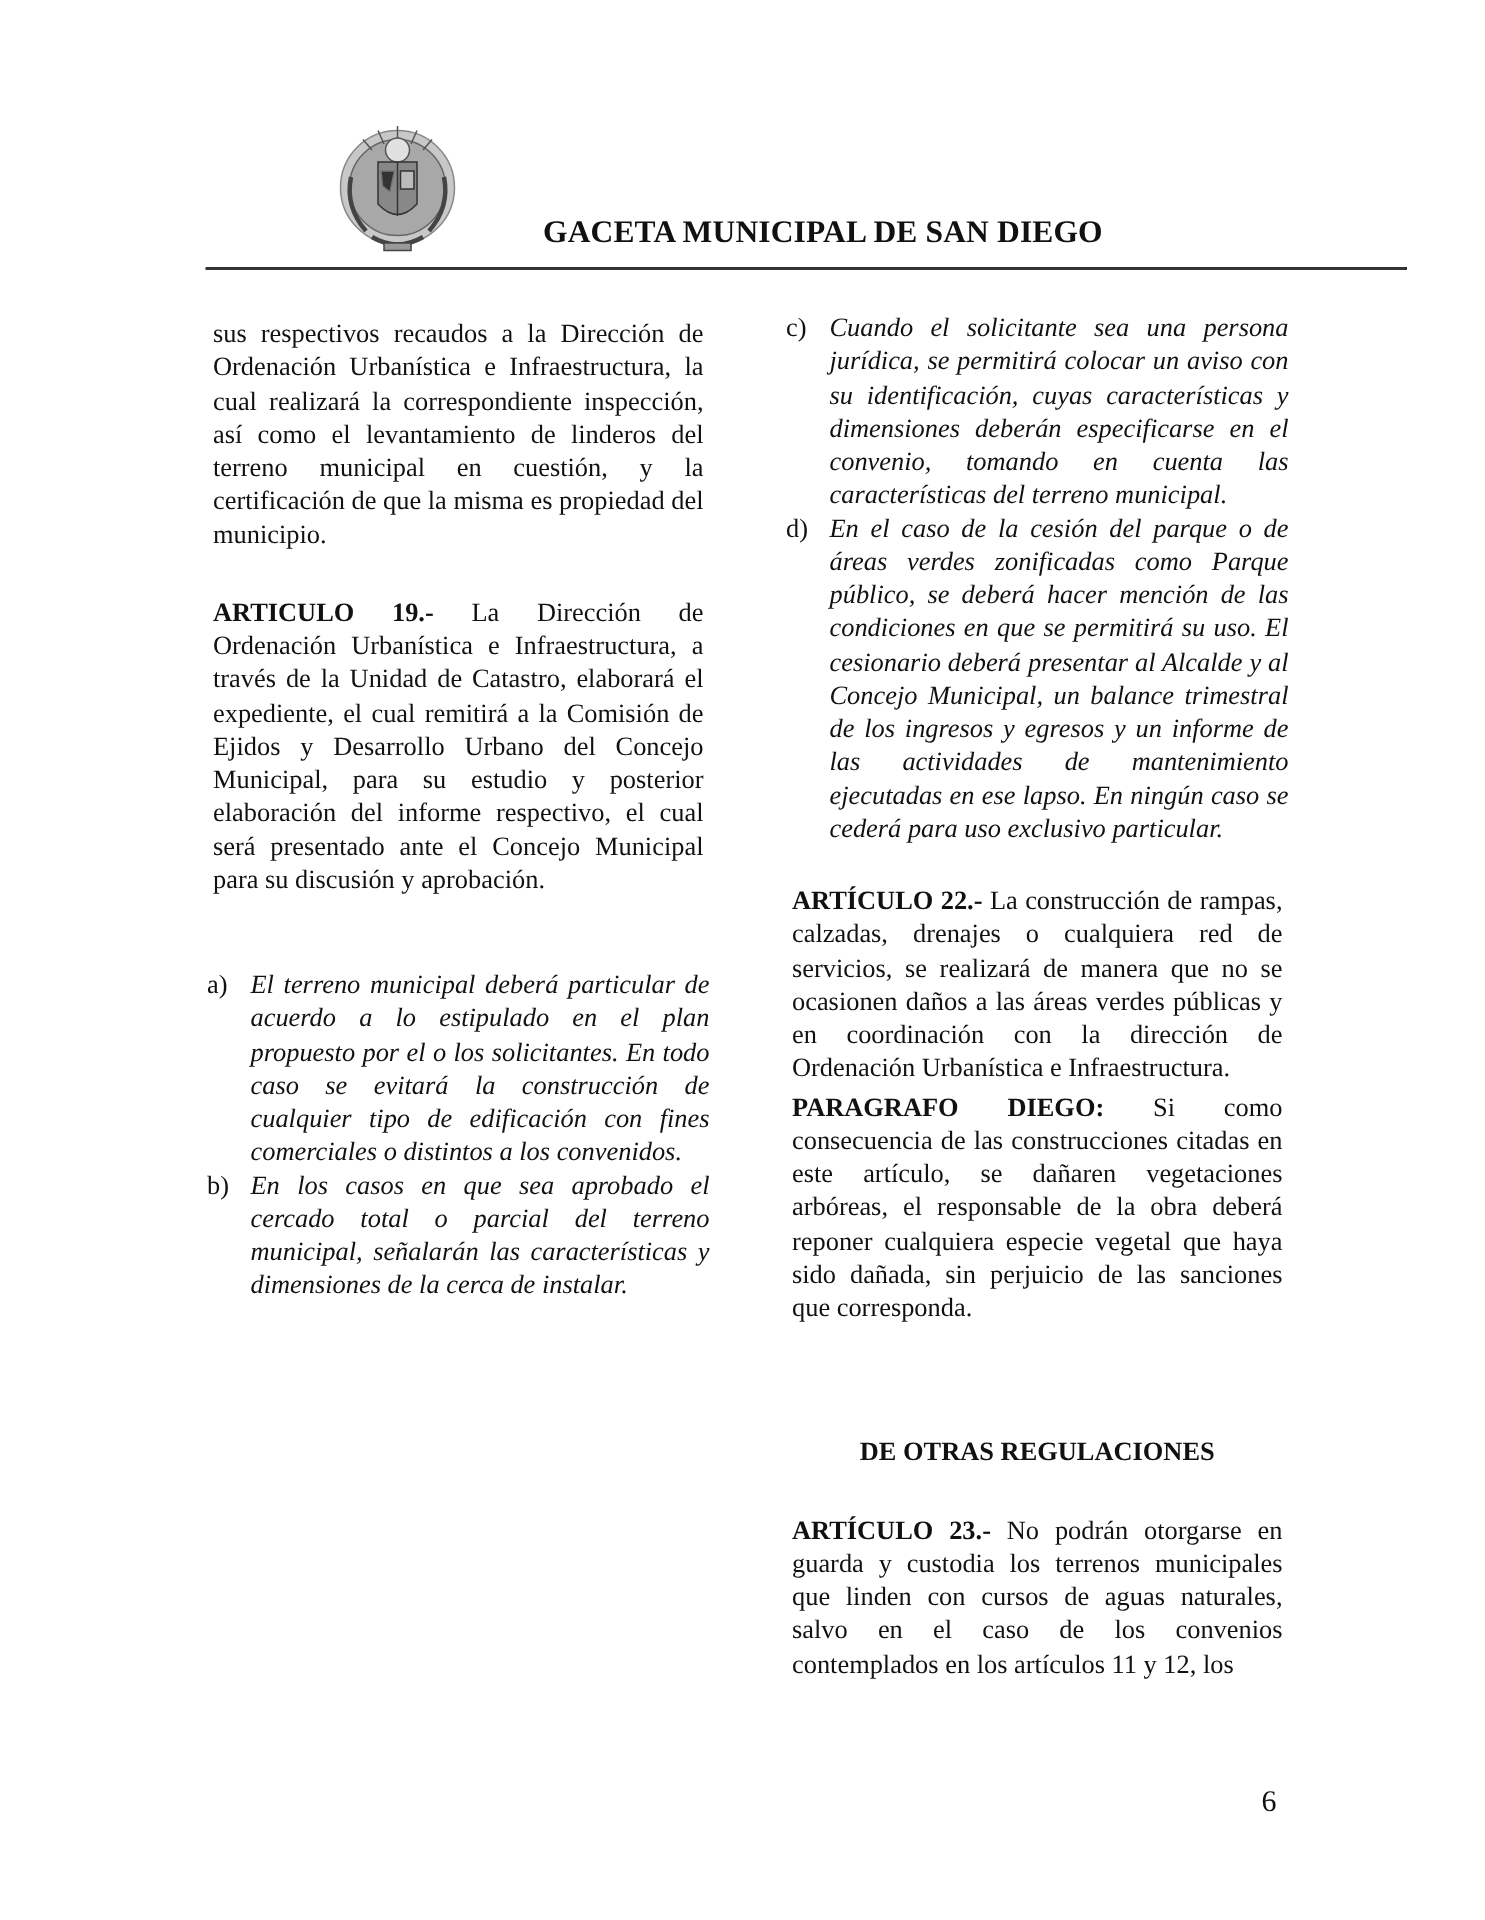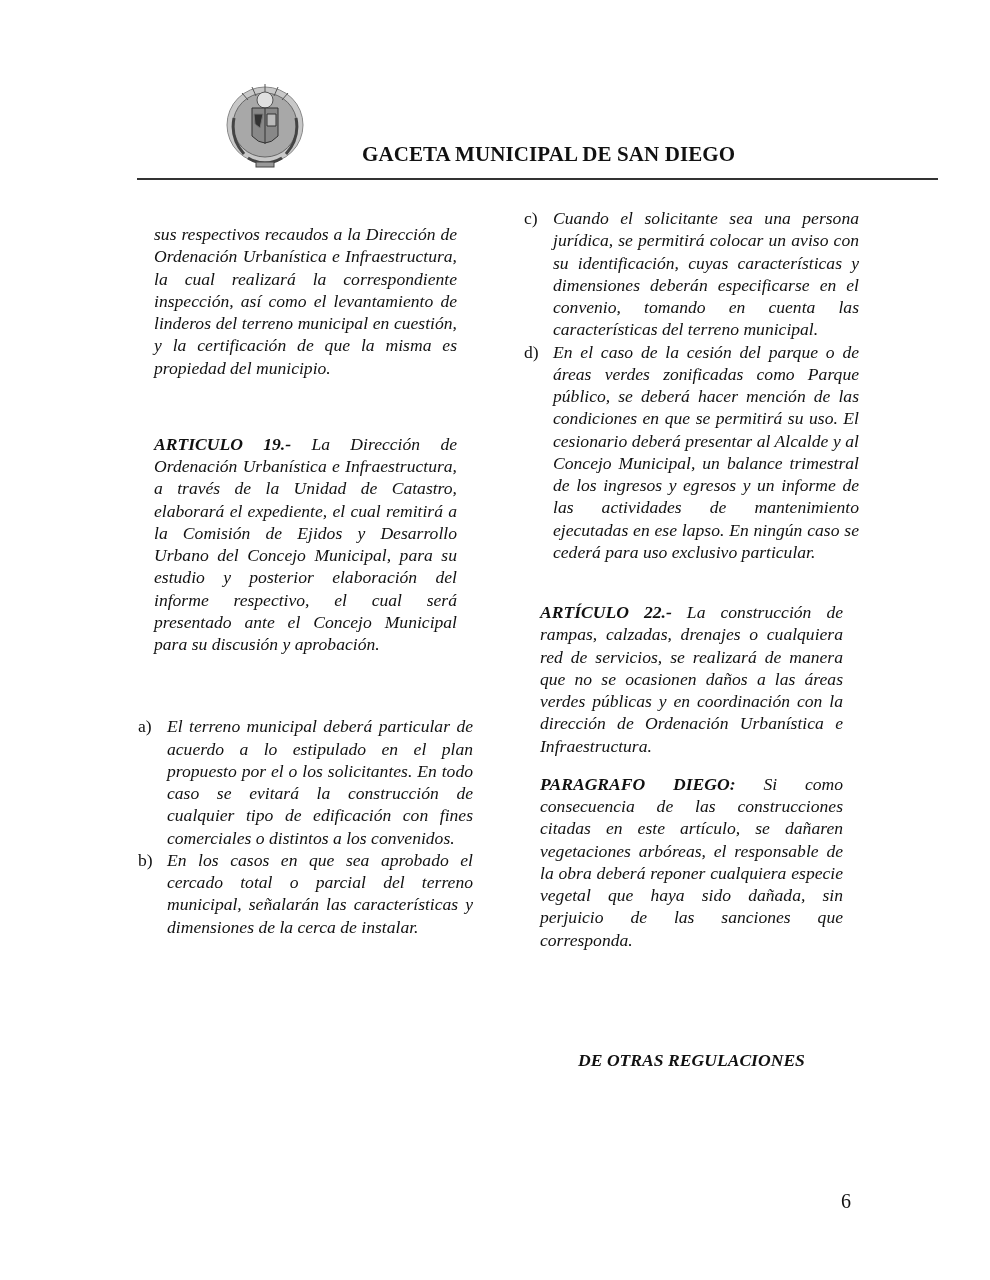--- a/index.html
+++ b/index.html
@@ -5,21 +5,21 @@
   html, body { margin: 0; padding: 0; background: #ffffff; }
   body { width: 990px; height: 1280px; position: relative; overflow: hidden;
          font-family: "Liberation Serif", "DejaVu Serif", serif; color: #111; }
   .crest { position: absolute; left: 222px; top: 78px; width: 86px; height: 94px; }
   .title { position: absolute; left: 362px; top: 142px; font-size: 21px; font-weight: bold;
            letter-spacing: 0.1px; white-space: nowrap; text-align: right; }
   .rule { position: absolute; left: 137px; top: 178px; width: 801px; height: 2px; background: #333; }
   .col { position: absolute; top: 207px; width: 335px; font-size: 17.6px; line-height: 22.25px; }
   .col.left { left: 138px; }
   .col.right { left: 524px; }
-  p { margin: 16px; text-align: justify; text-align-last: left; font-style: italic; }
+  p { margin: 4px; text-align: justify; text-align-last: left; }
   .gap { height: 22px; }
   .bold { font-weight: bold; }
   .item { display: flex; }
   .item .lbl { width: 29px; flex: none; }
   .item .txt { flex: 1; text-align: justify; font-style: italic; }
   .center { text-align: center; text-align-last: center; font-weight: bold; }
   .pagenum { position: absolute; left: 841px; top: 1190px; font-size: 20px; }
 </style>
 </head>
 <body>
@@ -71,15 +71,16 @@
     <span class="txt">En el caso de la cesión del parque o de áreas verdes zonificadas como Parque público, se deberá hacer mención de las condiciones en que se permitirá su uso. El cesionario deberá presentar al Alcalde y al Concejo Municipal, un balance trimestral de los ingresos y egresos y un informe de las actividades de mantenimiento ejecutadas en ese lapso. En ningún caso se cederá para uso exclusivo particular.</span>
   </div>
   <div class="gap"></div>
   <p><span class="bold">ARTÍCULO 22.-</span><span> La construcción de rampas, calzadas, drenajes o cualquiera red de servicios, se realizará de manera que no se ocasionen daños a las áreas verdes públicas y en coordinación con la dirección de Ordenación Urbanística e Infraestructura.</span></p>
   <p><span class="bold">PARAGRAFO DIEGO:</span><span> Si como consecuencia de las construcciones citadas en este artículo, se dañaren vegetaciones arbóreas, el responsable de la obra deberá reponer cualquiera especie vegetal que haya sido dañada, sin perjuicio de las sanciones que corresponda.</span></p>
   <div class="gap"></div>
   <div class="gap"></div>
   <div class="gap"></div>
   <p class="center">DE OTRAS REGULACIONES</p>
   <div class="gap"></div>
+  <p><span class="bold">ARTÍCULO 23.-</span><span> No podrán otorgarse en guarda y custodia los terrenos municipales que linden con cursos de aguas naturales, salvo en el caso de los convenios contemplados en los artículos 11 y 12, los</span></p>
 </div>
 
 <div class="pagenum">6</div>
 
 </body></html>

